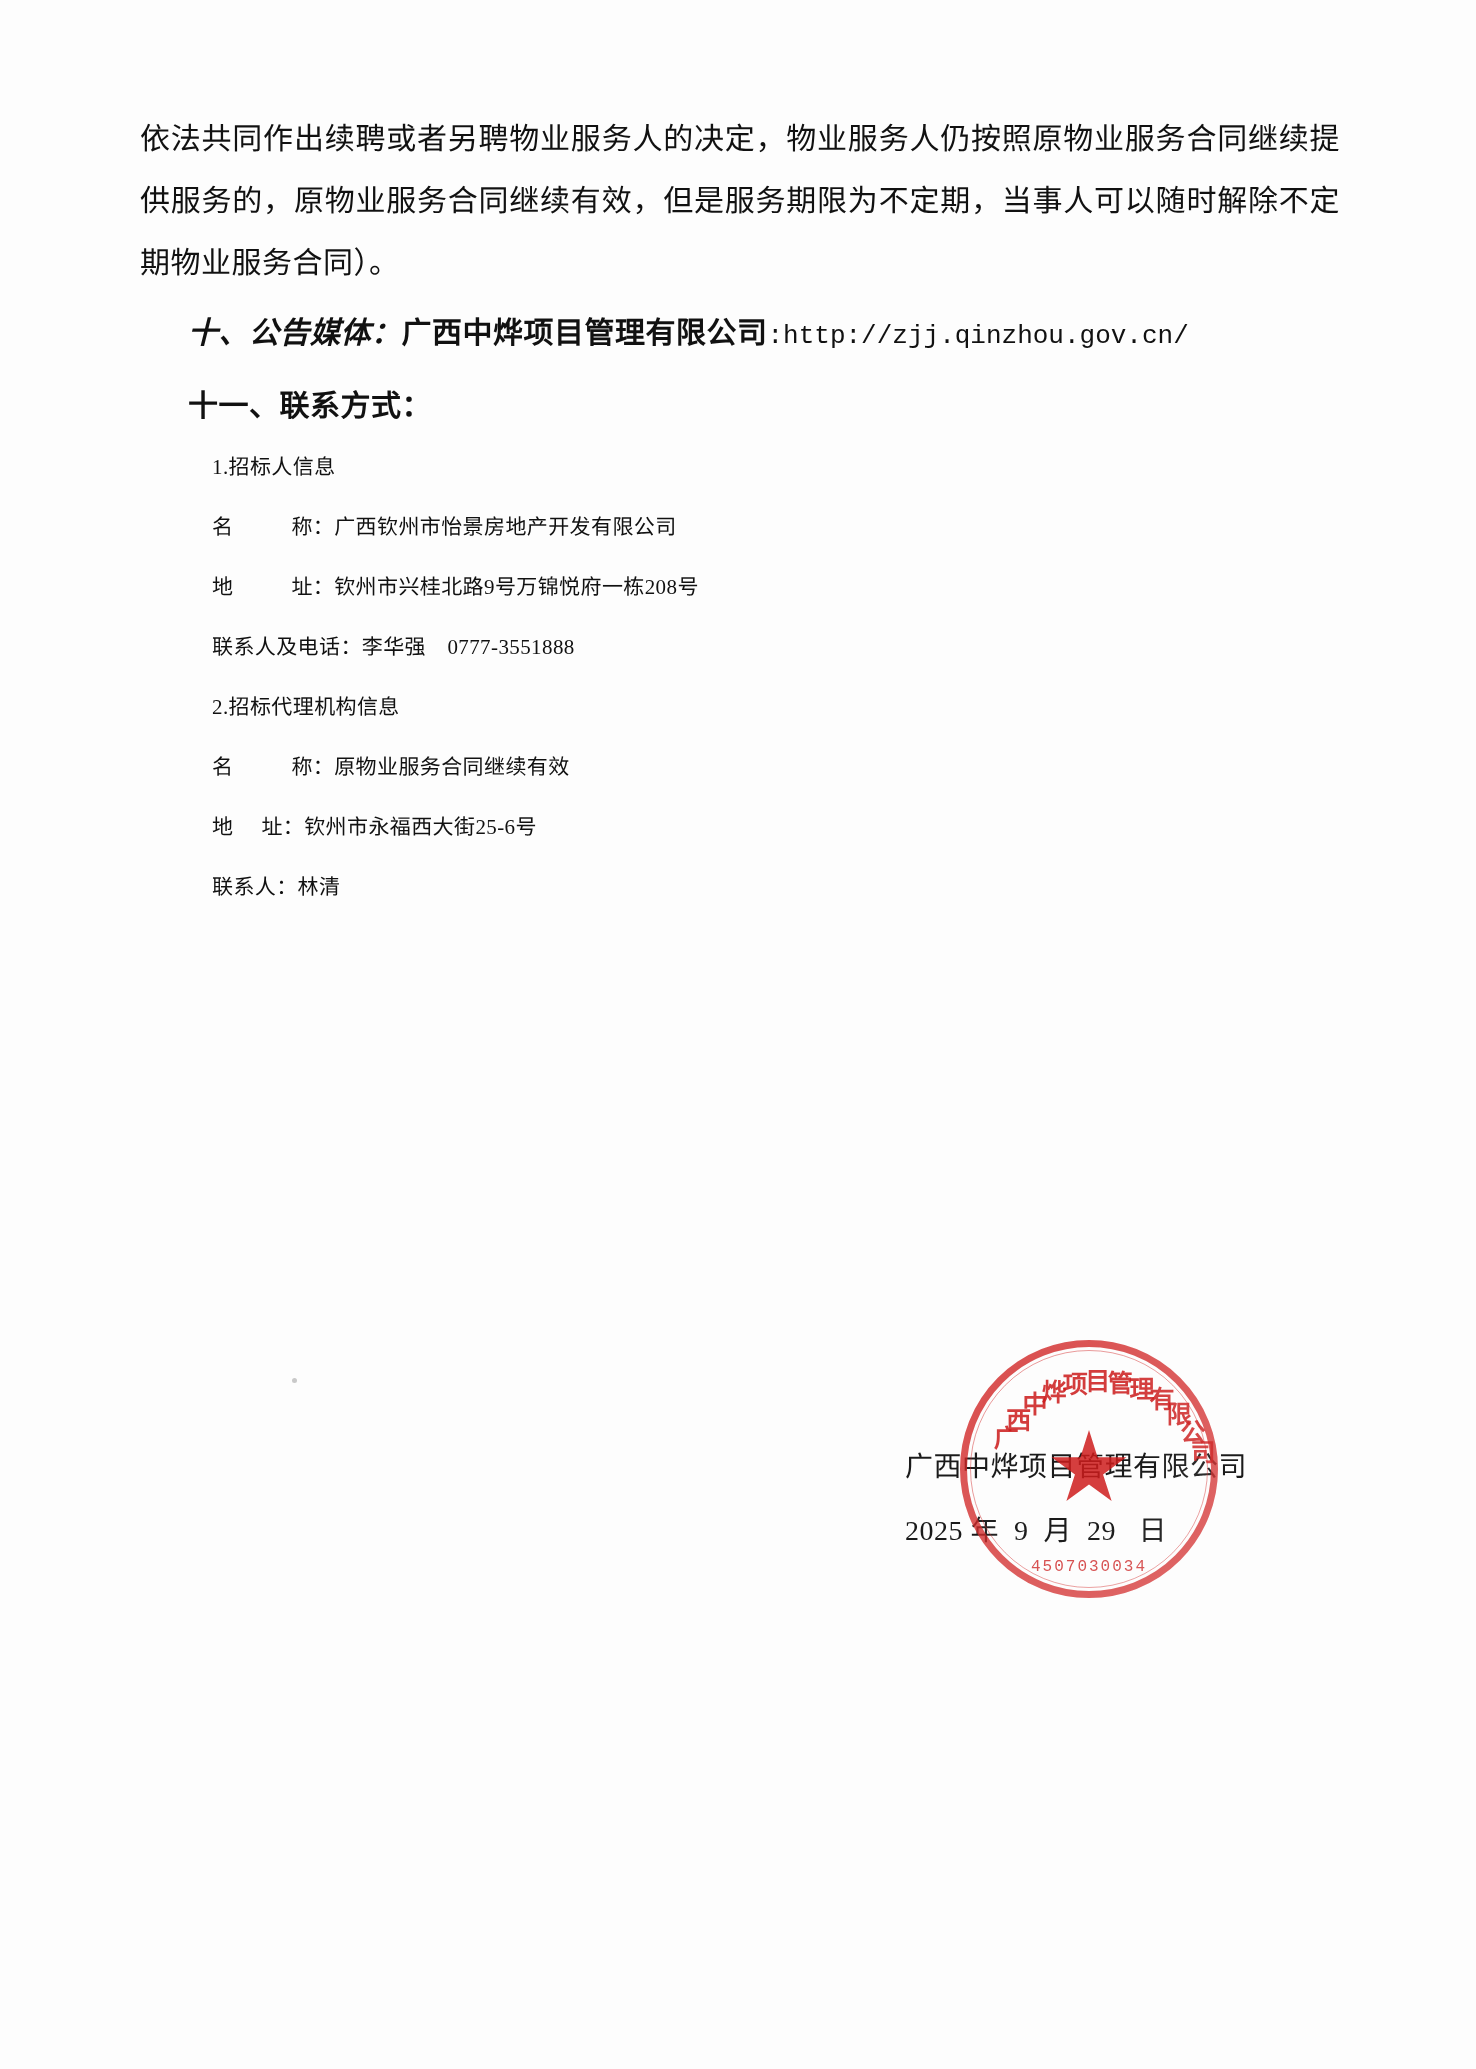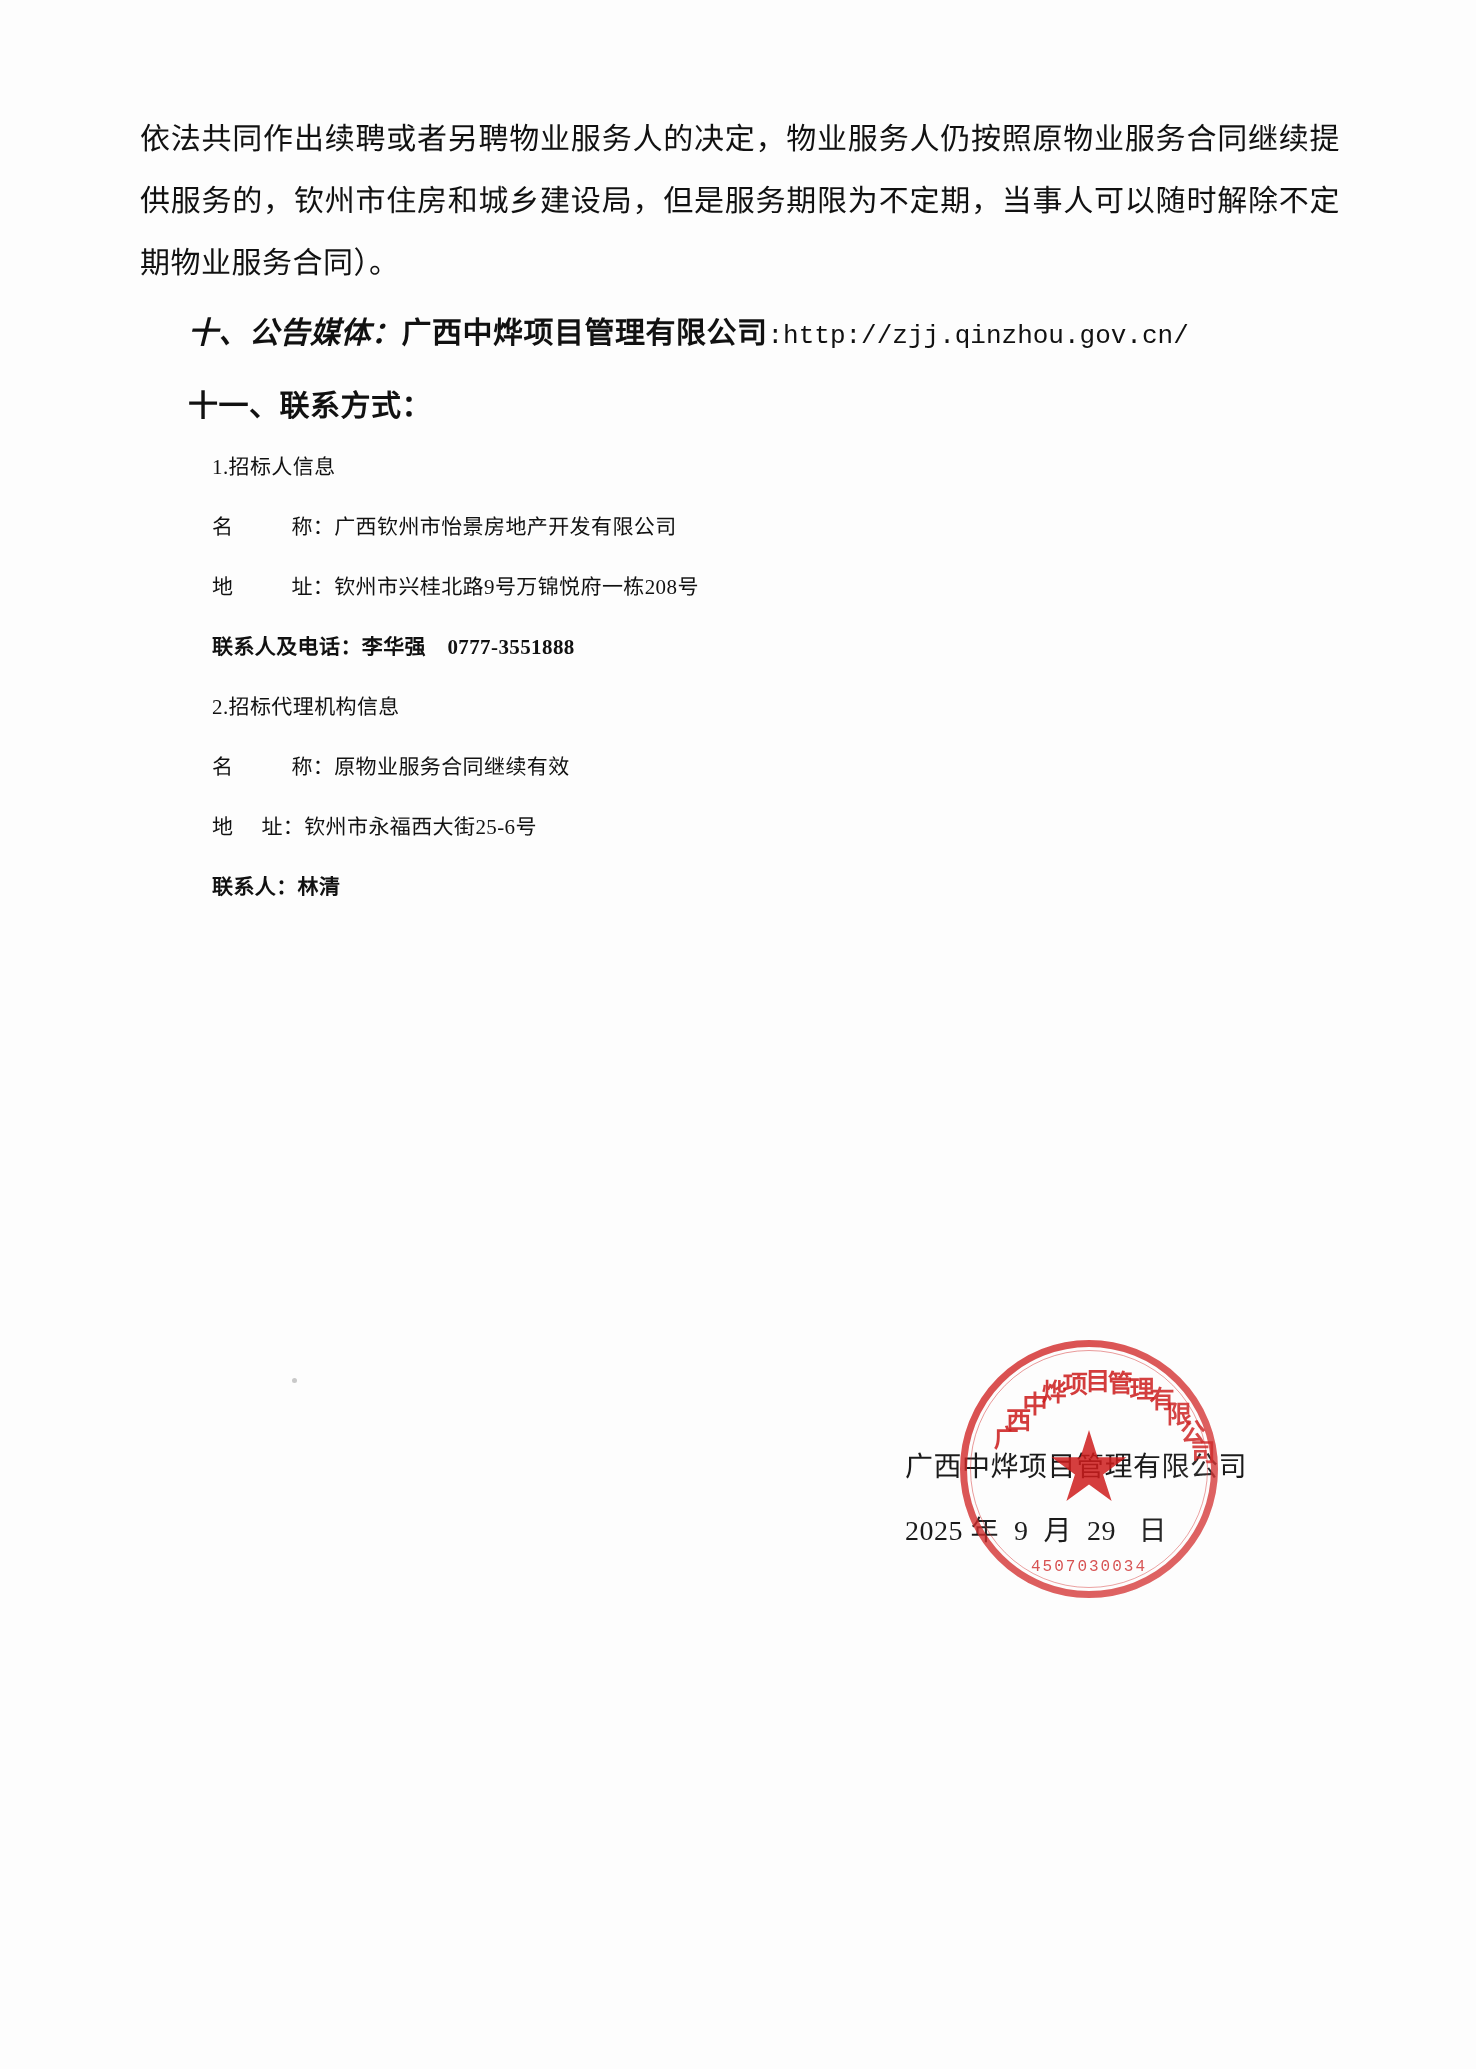--- a/index.html
+++ b/index.html
@@ -59,21 +59,21 @@
   }
 
   .sub-line {
     font-size: 21px;
     line-height: 60px;
     margin: 0;
     text-indent: 72px;
     letter-spacing: 0.4px;
   }
   .sub-line.bold {
-    font-weight: bold;
+    font-weight: normal;
   }
   .gap-wide {
     display: inline-block;
     width: 58px;
   }
   .gap-narrow {
     display: inline-block;
     width: 28px;
   }
 
@@ -175,21 +175,21 @@
     border-radius: 50%;
   }
 </style>
 </head>
 <body>
 
 <div class="page">
 
   <div class="content">
 
-    <p class="para">依法共同作出续聘或者另聘物业服务人的决定，物业服务人仍按照原物业服务合同继续提供服务的，钦州市住房和城乡建设局，但是服务期限为不定期，当事人可以随时解除不定期物业服务合同）。</p>
+    <p class="para">依法共同作出续聘或者另聘物业服务人的决定，物业服务人仍按照原物业服务合同继续提供服务的，原物业服务合同继续有效，但是服务期限为不定期，当事人可以随时解除不定期物业服务合同）。</p>
 
     <p class="section-heading"><span class="normal">十、公告媒体：</span><span>广西中烨项目管理有限公司</span><span class="mono">:</span><span class="mono">http://zjj.qinzhou.gov.cn/</span></p>
 
     <p class="section-heading">十一、联系方式：</p>
 
     <p class="sub-line">1.招标人信息</p>
 
     <p class="sub-line"><span>名</span><span class="gap-wide"></span><span>称</span><span>：广西钦州市怡景房地产开发有限公司</span></p>
 
     <p class="sub-line"><span>地</span><span class="gap-wide"></span><span>址</span><span>：钦州市兴桂北路9号万锦悦府一栋208号</span></p>

